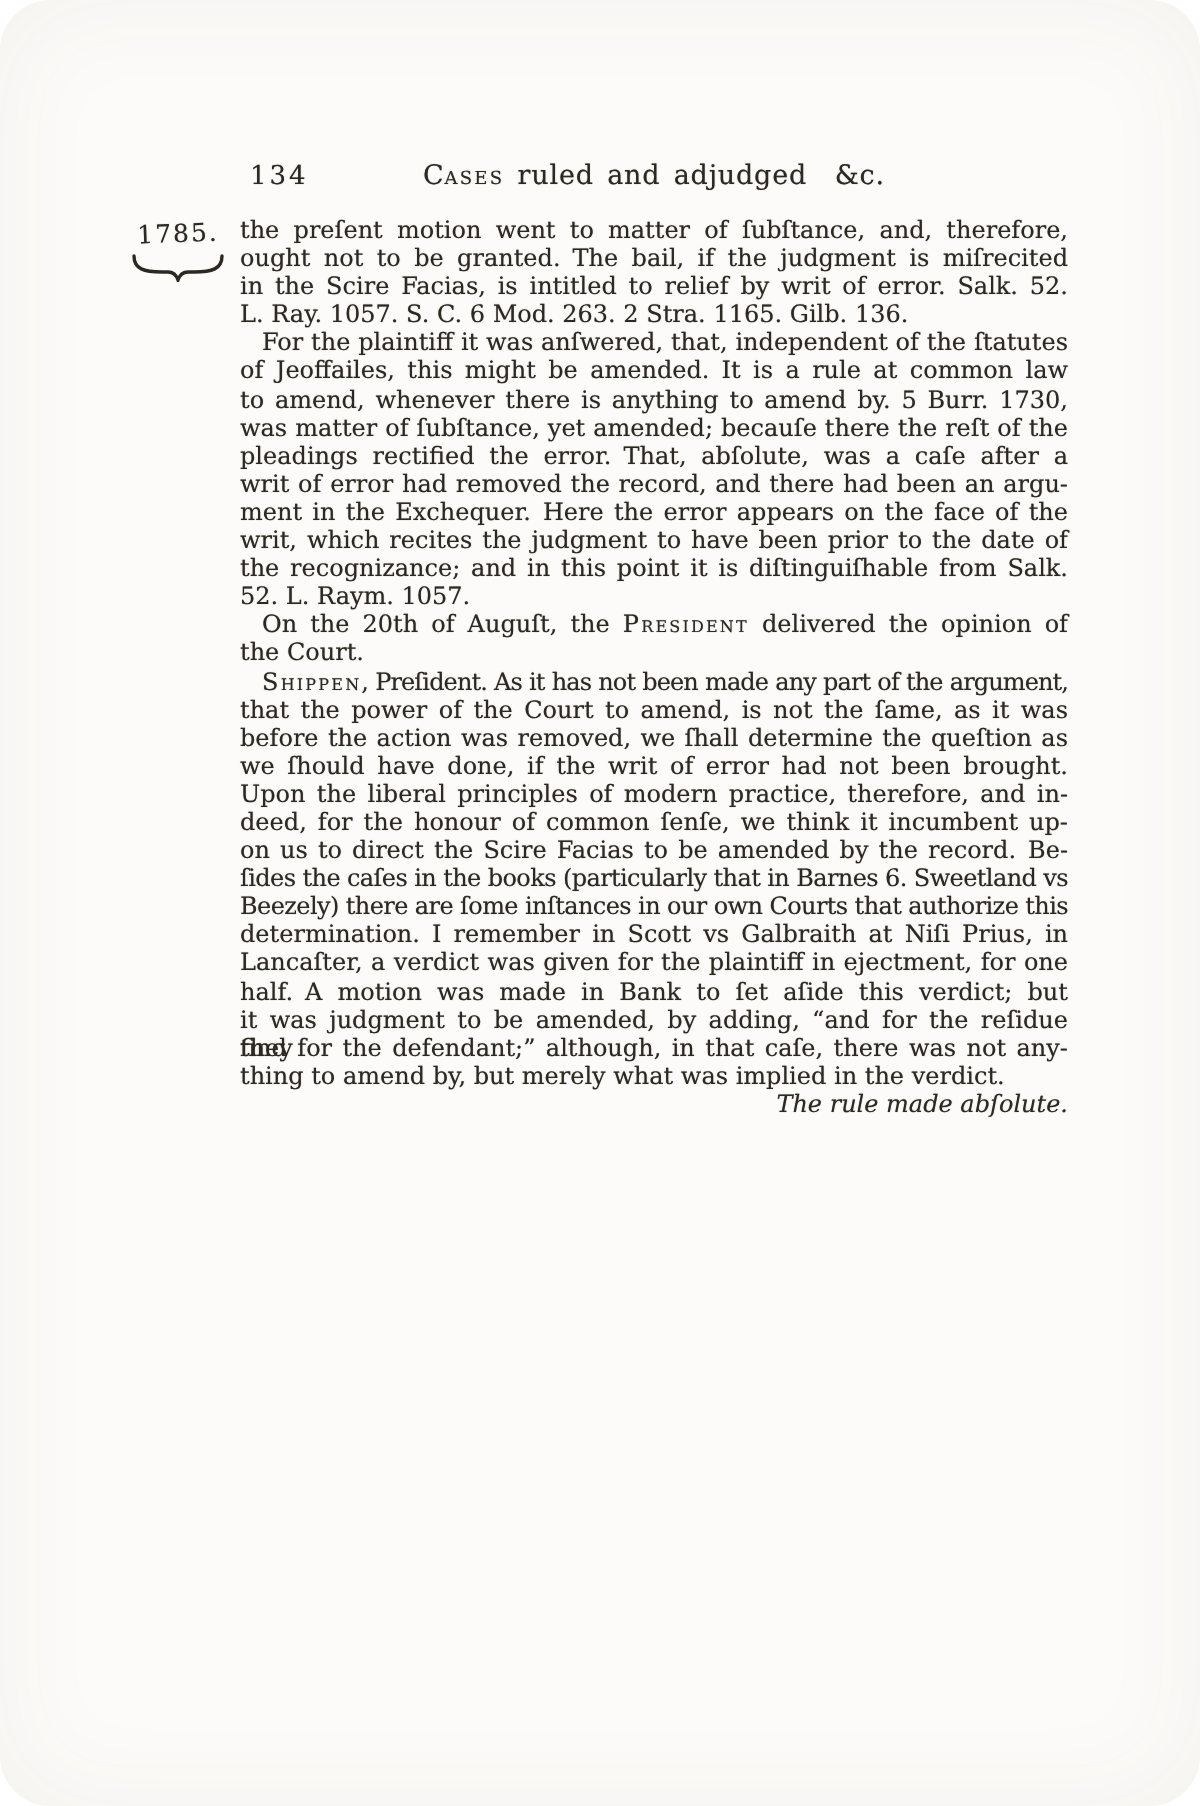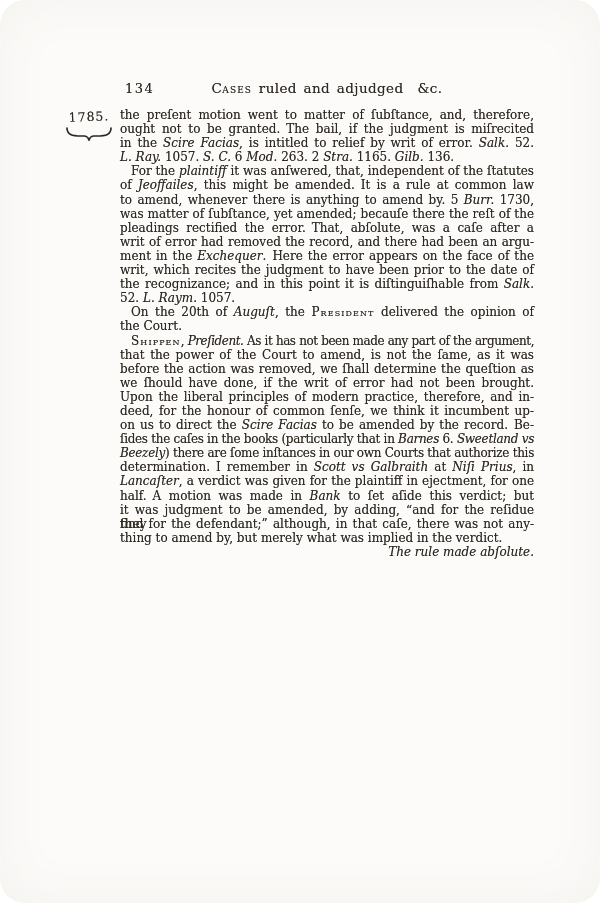--- a/index.html
+++ b/index.html
@@ -46,21 +46,21 @@
   .line{
     height:14.1px;
     text-align:justify;
     text-align-last:justify;
     white-space:normal;
     overflow:visible;
   }
   .line.indent{padding-left:11px;}
   .line.end{text-align-last:left;}
   .line.right{text-align-last:right;font-style:italic;}
-  .it{font-style:italic;margin-top:13px;}
+  .it{margin-top:13px;}
   .sc{font-variant:small-caps;letter-spacing:1.1px;}
 </style>
 </head>
 <body>
 
 <div class="page">
 
   <div class="running-head">
     <span class="pageno">134</span>
     <div class="running-title"><span>C</span><span class="sc">ases</span><span> ruled and adjudged  &amp;c.</span></div>

